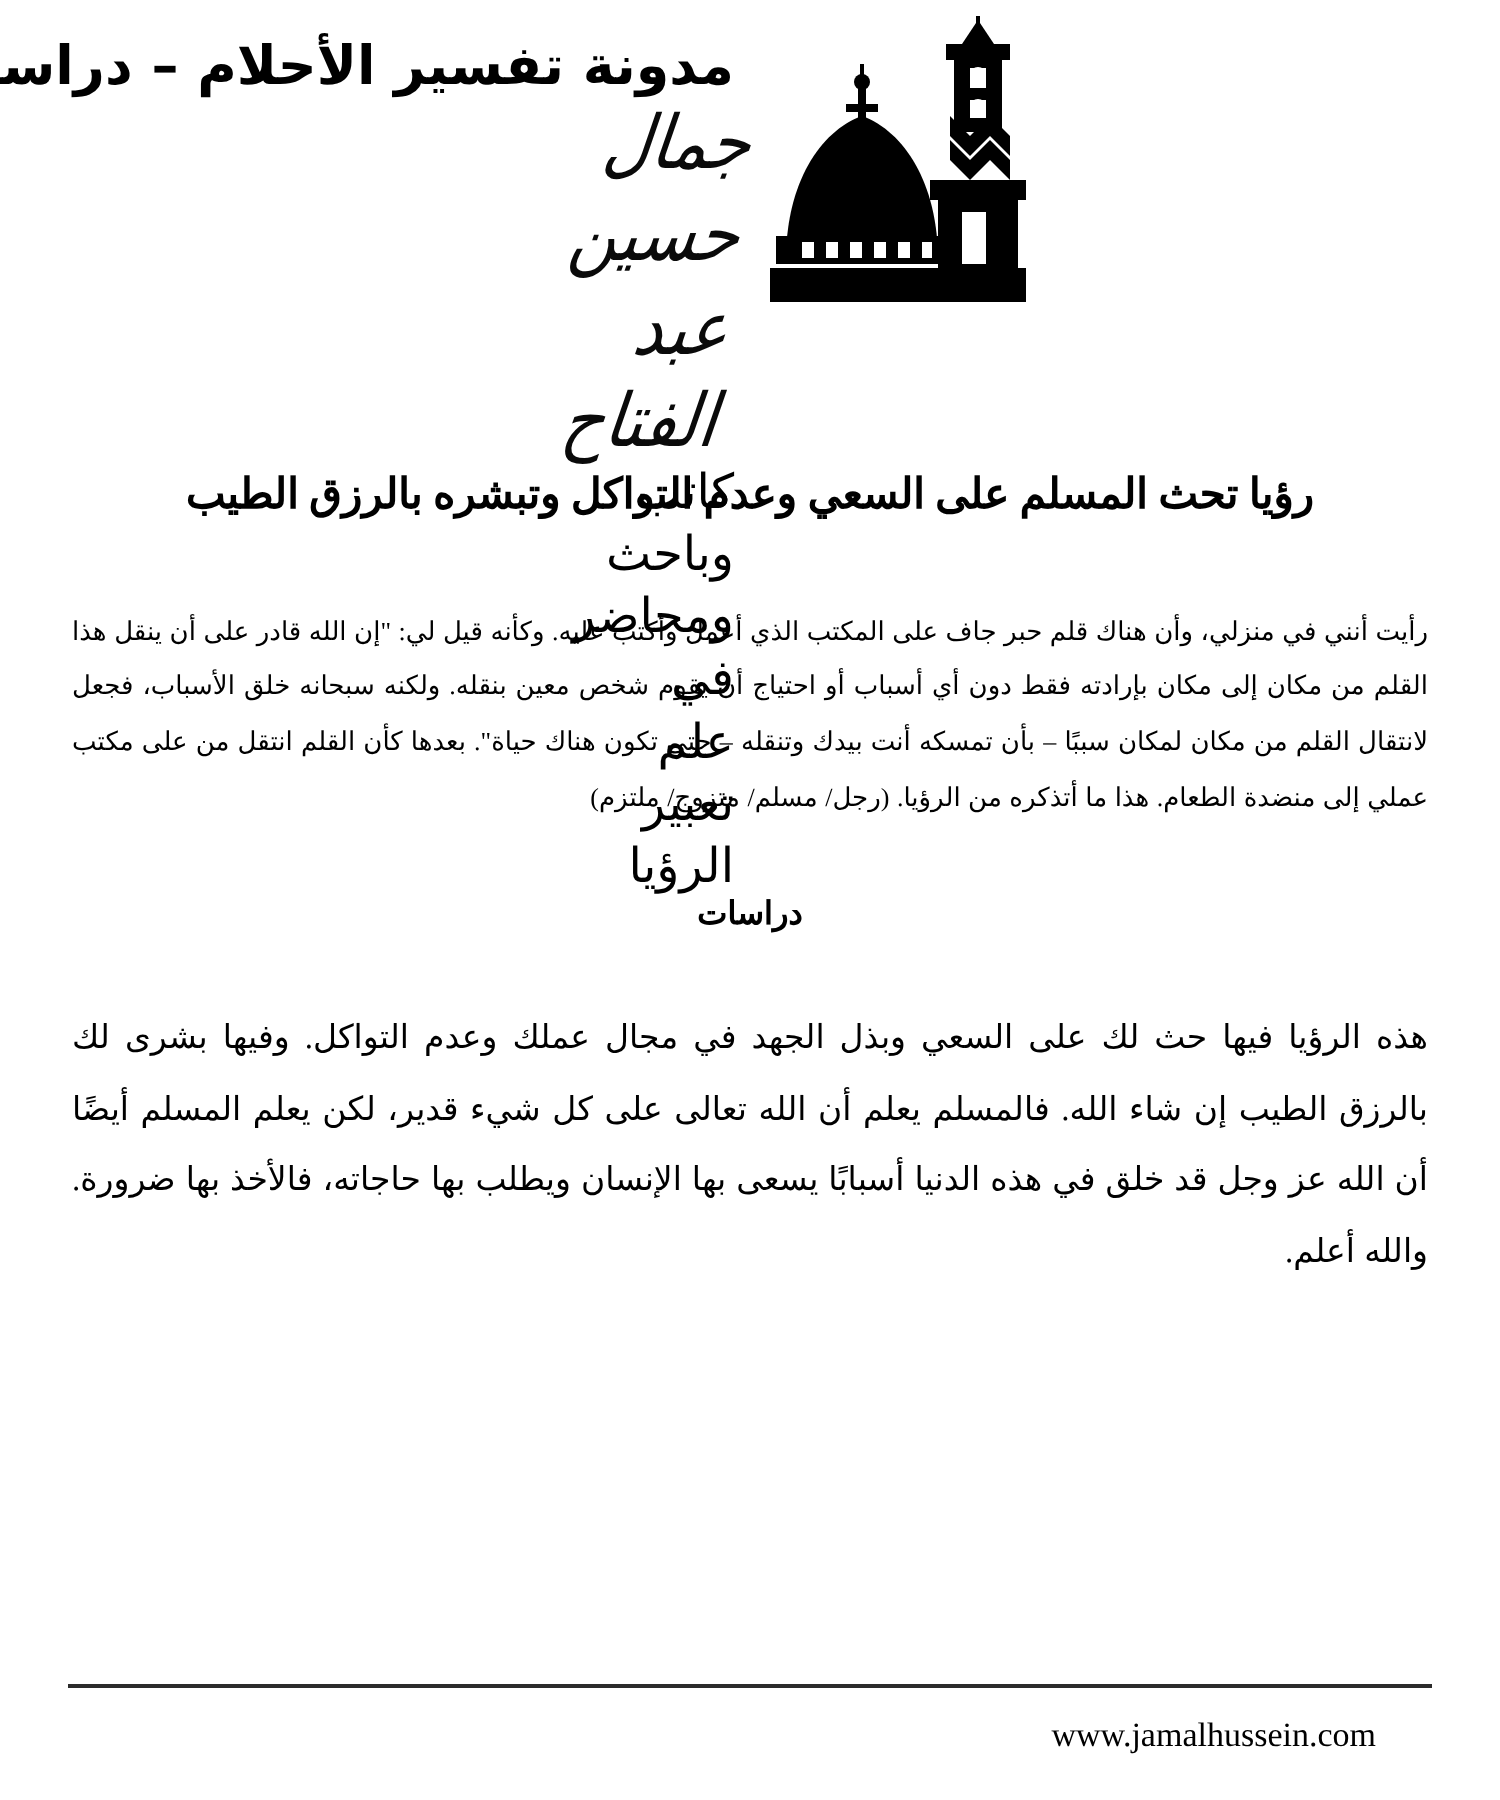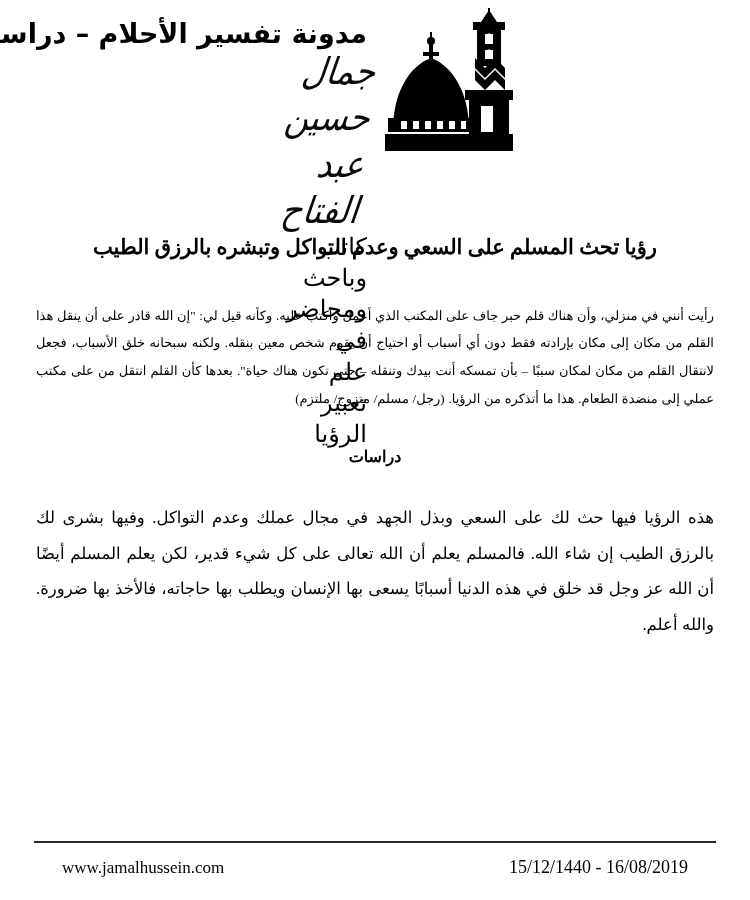--- a/index.html
+++ b/index.html
@@ -223,18 +223,17 @@
     <p class="dream-body">رأيت أنني في منزلي، وأن هناك قلم حبر جاف على المكتب الذي أعمل وأكتب عليه. وكأنه قيل لي: "إن الله قادر على أن ينقل هذا القلم من مكان إلى مكان بإرادته فقط دون أي أسباب أو احتياج أن يقوم شخص معين بنقله. ولكنه سبحانه خلق الأسباب، فجعل لانتقال القلم من مكان لمكان سببًا – بأن تمسكه أنت بيدك وتنقله – حتى تكون هناك حياة". بعدها كأن القلم انتقل من على مكتب عملي إلى منضدة الطعام. هذا ما أتذكره من الرؤيا. (رجل/ مسلم/ متزوج/ ملتزم)</p>
 
     <p class="section-label">دراسات</p>
 
     <p class="interpretation">هذه الرؤيا فيها حث لك على السعي وبذل الجهد في مجال عملك وعدم التواكل. وفيها بشرى لك بالرزق الطيب إن شاء الله. فالمسلم يعلم أن الله تعالى على كل شيء قدير، لكن يعلم المسلم أيضًا أن الله عز وجل قد خلق في هذه الدنيا أسبابًا يسعى بها الإنسان ويطلب بها حاجاته، فالأخذ بها ضرورة. والله أعلم.</p>
   </div>
 
   <div class="footer-wrap">
     <hr class="footer-rule">
     <div class="footer">
-      <span class="footer-date">15/12/1440 - 16/08/2019</span>
       <span class="footer-site">www.jamalhussein.com</span>
     </div>
   </div>
 
 </div>
 
 </body></html>

